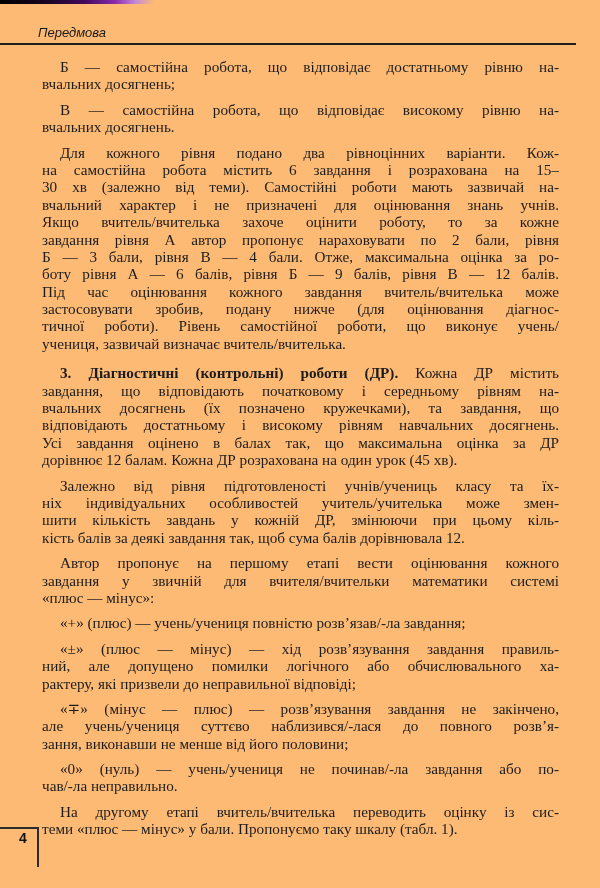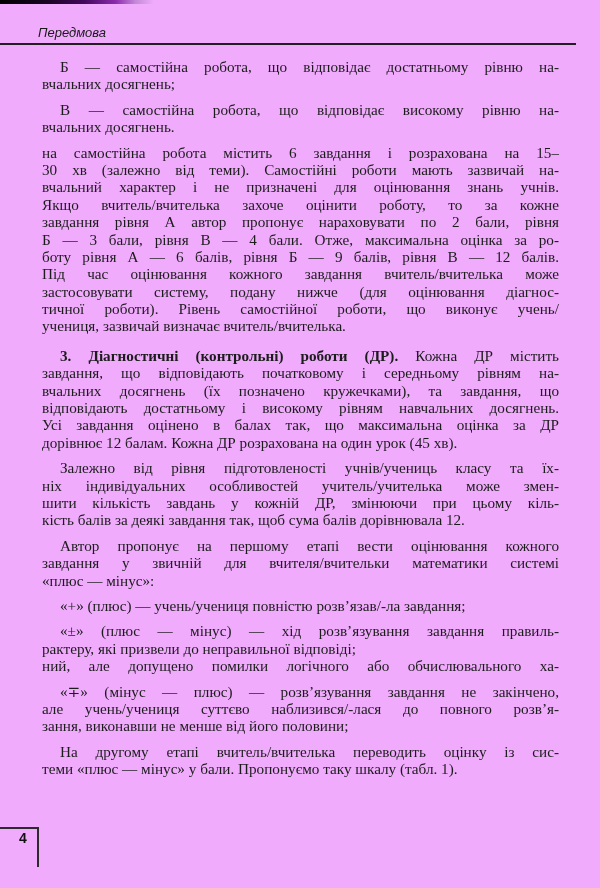--- a/index.html
+++ b/index.html
@@ -4,21 +4,21 @@
 <style>
   html, body {
     margin: 0;
     padding: 0;
     background: #ffffff;
   }
   .page {
     position: relative;
     width: 600px;
     height: 888px;
-    background: #f0abfc;
+    background: #fdba74;
     overflow: hidden;
     font-family: "Liberation Serif", "DejaVu Serif", serif;
     color: #1c1c1c;
   }
   .top-gradient {
     position: absolute;
     top: 0;
     left: 0;
     width: 154px;
     height: 4px;
@@ -101,29 +101,30 @@
   <div class="text-block">
       <div class="para">
         <div class="line first">Б — самостійна робота, що відповідає достатньому рівню на-</div>
         <div class="line last">вчальних досягнень;</div>
       </div>
       <div class="para">
         <div class="line first">В — самостійна робота, що відповідає високому рівню на-</div>
         <div class="line last">вчальних досягнень.</div>
       </div>
       <div class="para">
+        <div class="line first">Для кожного рівня подано два рівноцінних варіанти. Кож-</div>
         <div class="line">на самостійна робота містить 6 завдання і розрахована на 15–</div>
         <div class="line">30 хв (залежно від теми). Самостійні роботи мають зазвичай на-</div>
         <div class="line">вчальний характер і не призначені для оцінювання знань учнів.</div>
         <div class="line">Якщо вчитель/вчителька захоче оцінити роботу, то за кожне</div>
         <div class="line">завдання рівня А автор пропонує нараховувати по 2 бали, рівня</div>
         <div class="line">Б — 3 бали, рівня В — 4 бали. Отже, максимальна оцінка за ро-</div>
         <div class="line">боту рівня А — 6 балів, рівня Б — 9 балів, рівня В — 12 балів.</div>
         <div class="line">Під час оцінювання кожного завдання вчитель/вчителька може</div>
-        <div class="line">застосовувати систему, подану нижче (для оцінювання діагнос-</div>
+        <div class="line">застосовувати зробив, подану нижче (для оцінювання діагнос-</div>
         <div class="line">тичної роботи). Рівень самостійної роботи, що виконує учень/</div>
         <div class="line last">учениця, зазвичай визначає вчитель/вчителька.</div>
       </div>
       <div class="para space-before">
         <div class="line first"><span class="bold">3. Діагностичні (контрольні) роботи (ДР).</span><span> Кожна ДР містить</span></div>
         <div class="line">завдання, що відповідають початковому і середньому рівням на-</div>
         <div class="line">вчальних досягнень (їх позначено кружечками), та завдання, що</div>
         <div class="line">відповідають достатньому і високому рівням навчальних досягнень.</div>
         <div class="line">Усі завдання оцінено в балах так, що максимальна оцінка за ДР</div>
         <div class="line last">дорівнює 12 балам. Кожна ДР розрахована на один урок (45 хв).</div>
@@ -137,27 +138,31 @@
       <div class="para">
         <div class="line first">Автор пропонує на першому етапі вести оцінювання кожного</div>
         <div class="line">завдання у звичній для вчителя/вчительки математики системі</div>
         <div class="line last">«плюс — мінус»:</div>
       </div>
       <div class="para">
         <div class="line first last">«+» (плюс) — учень/учениця повністю розв’язав/-ла завдання;</div>
       </div>
       <div class="para">
         <div class="line first">«±» (плюс — мінус) — хід розв’язування завдання правиль-</div>
+        <div class="line">ний, але допущено помилки логічного або обчислювального ха-</div>
         <div class="line last">рактеру, які призвели до неправильної відповіді;</div>
-        <div class="line">ний, але допущено помилки логічного або обчислювального ха-</div>
       </div>
       <div class="para">
         <div class="line first">«∓» (мінус — плюс) — розв’язування завдання не закінчено,</div>
         <div class="line">але учень/учениця суттєво наблизився/-лася до повного розв’я-</div>
         <div class="line last">зання, виконавши не менше від його половини;</div>
+      </div>
+      <div class="para">
+        <div class="line first">«0» (нуль) — учень/учениця не починав/-ла завдання або по-</div>
+        <div class="line last">чав/-ла неправильно.</div>
       </div>
       <div class="para">
         <div class="line first">На другому етапі вчитель/вчителька переводить оцінку із сис-</div>
         <div class="line last">теми «плюс — мінус» у бали. Пропонуємо таку шкалу (табл. 1).</div>
       </div>
     </div>
 
   <div class="pageno-rule-h"></div>
   <div class="pageno-rule-v"></div>
   <div class="page-number">4</div>

